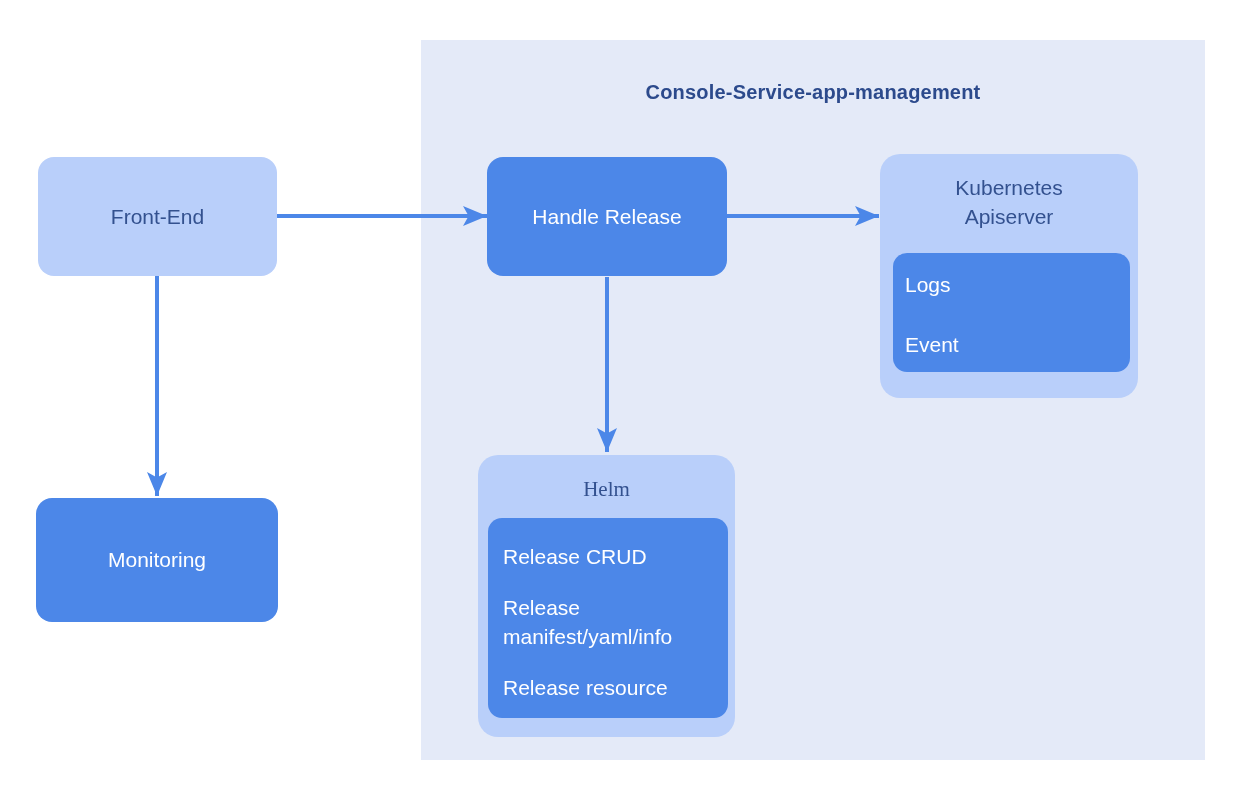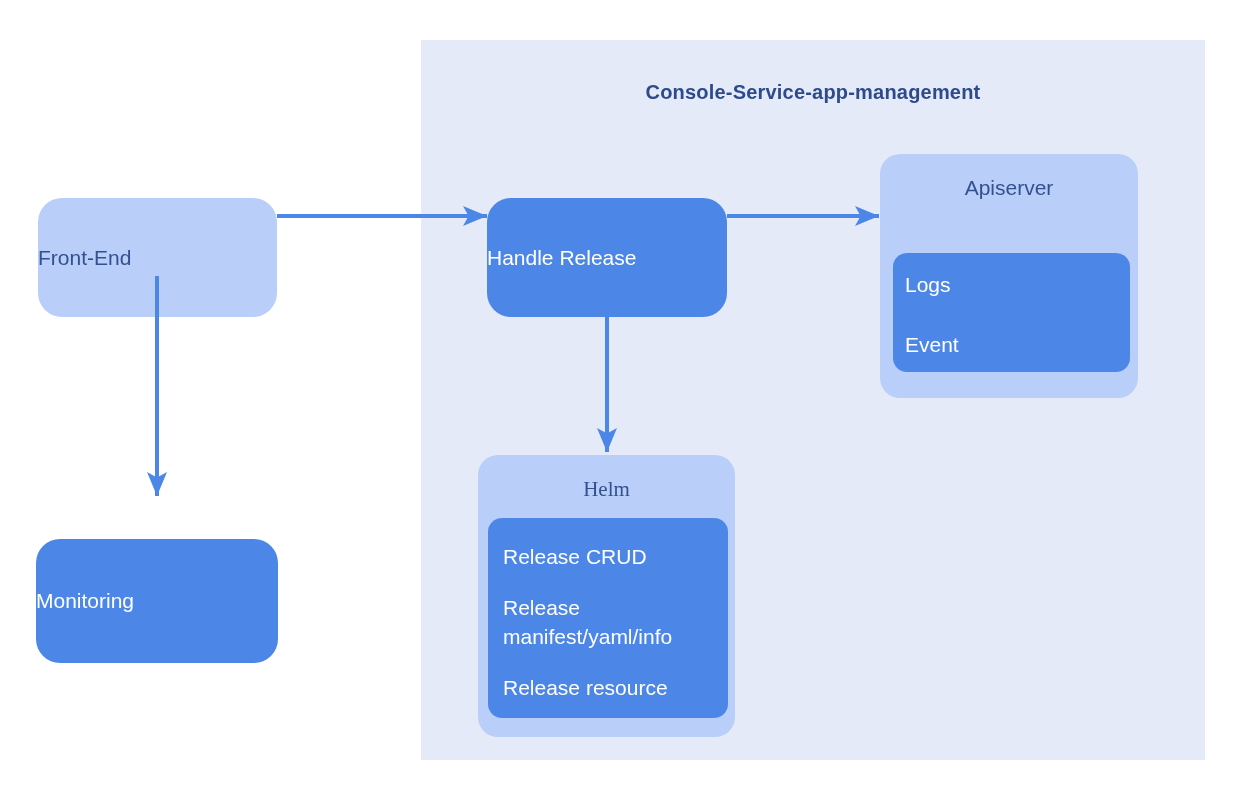--- a/index.html
+++ b/index.html
@@ -30,24 +30,23 @@
     position: absolute;
     left: 0; top: 41px; width: 100%;
     text-align: center;
     font-size: 20px; font-weight: bold;
     color: var(--title-dark);
     letter-spacing: 0.2px;
   }
 
   .node {
     position: absolute;
-    border-radius: 24px;
-    display: flex; align-items: center; justify-content: flex-start;
+    border-radius: 16px;
+    display: flex; align-items: center; justify-content: center;
     font-size: 21px;
-    margin-top: 41px;
   }
   .node.primary { background: var(--node-primary); color: var(--label-light); }
   .node.light   { background: var(--node-light);   color: var(--label-dark); }
 
   .node-front-end  { left: 38px;  top: 157px; width: 239px; height: 119px; }
   .node-handle-req { left: 487px; top: 157px; width: 240px; height: 119px; }
   .node-monitoring { left: 36px;  top: 498px; width: 242px; height: 124px; }
 
   .outer-node {
     position: absolute;
@@ -106,20 +105,21 @@
   <div class="node primary node-handle-req">
     <span>Handle Release</span>
   </div>
 
   <div class="node primary node-monitoring">
     <span>Monitoring</span>
   </div>
 
   <div class="outer-node node-kubernetes">
     <div class="outer-title">
+      <span class="panel-line">Kubernetes</span>
       <span class="panel-line">Apiserver</span>
     </div>
     <div class="panel">
       <span class="panel-item">Logs</span>
       <span class="panel-item">Event</span>
     </div>
   </div>
 
   <div class="outer-node node-helm">
     <div class="outer-title">Helm</div>

